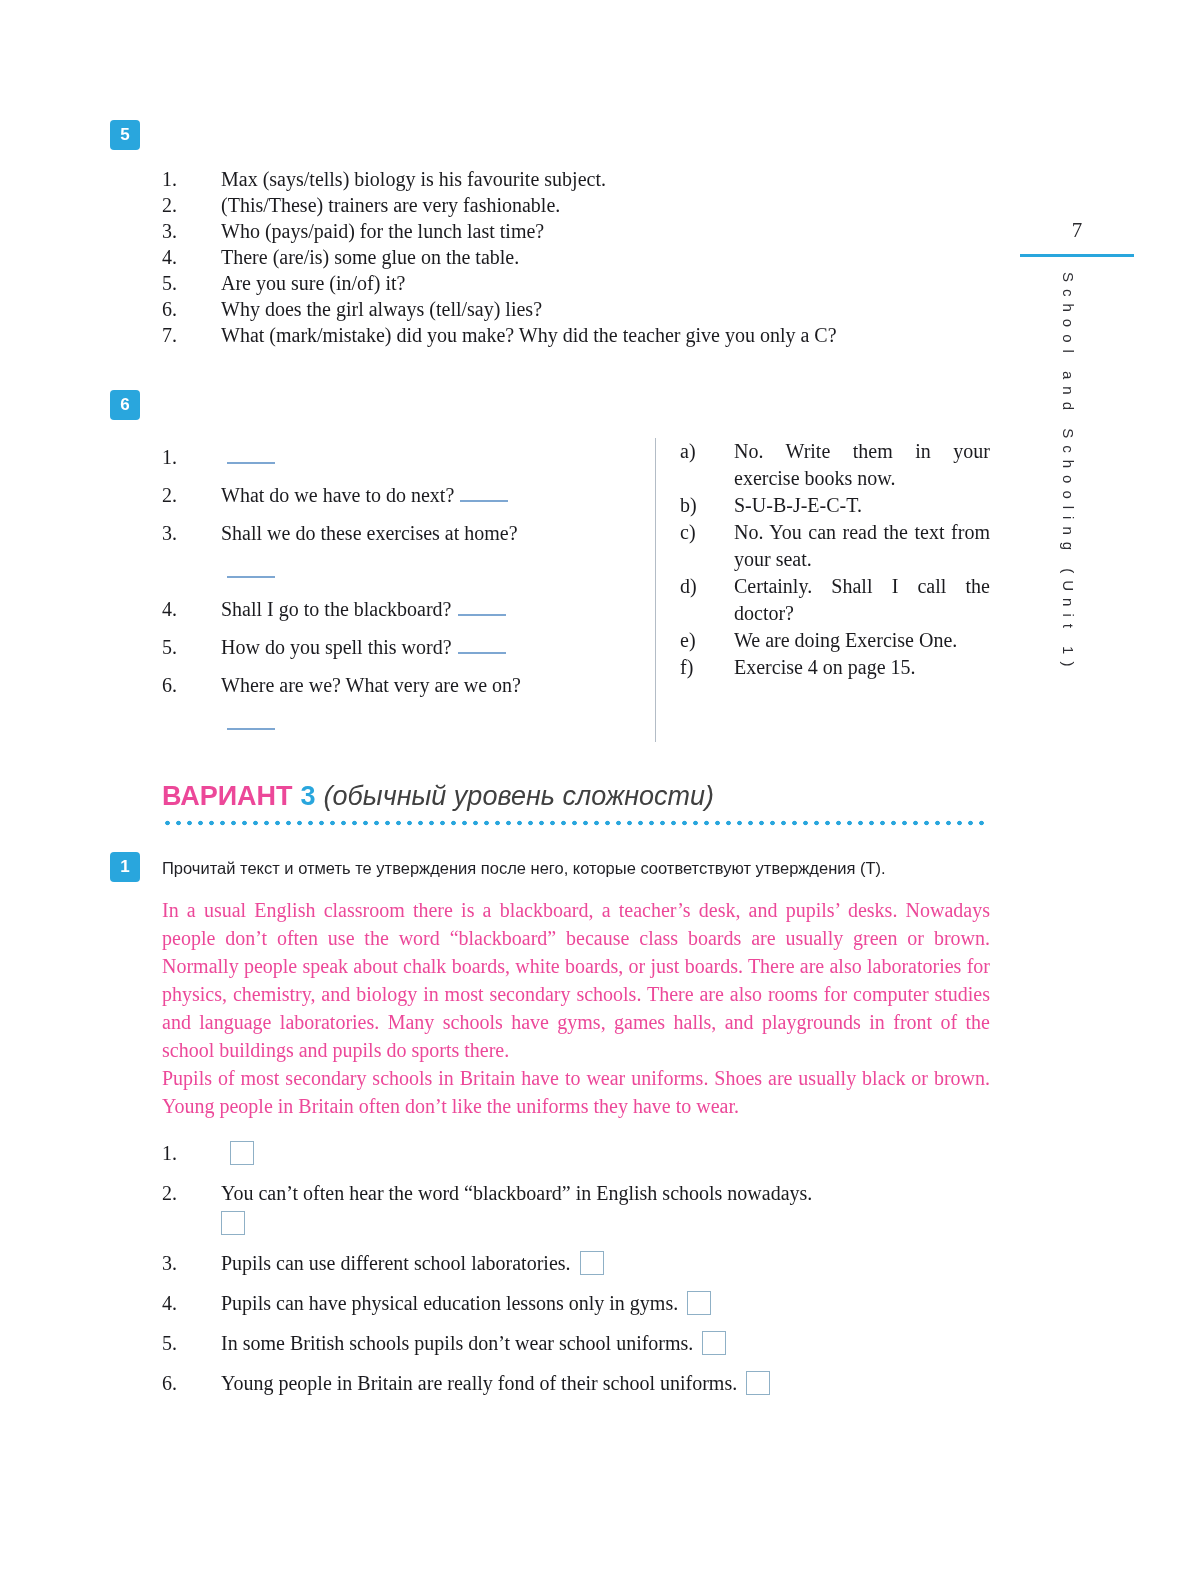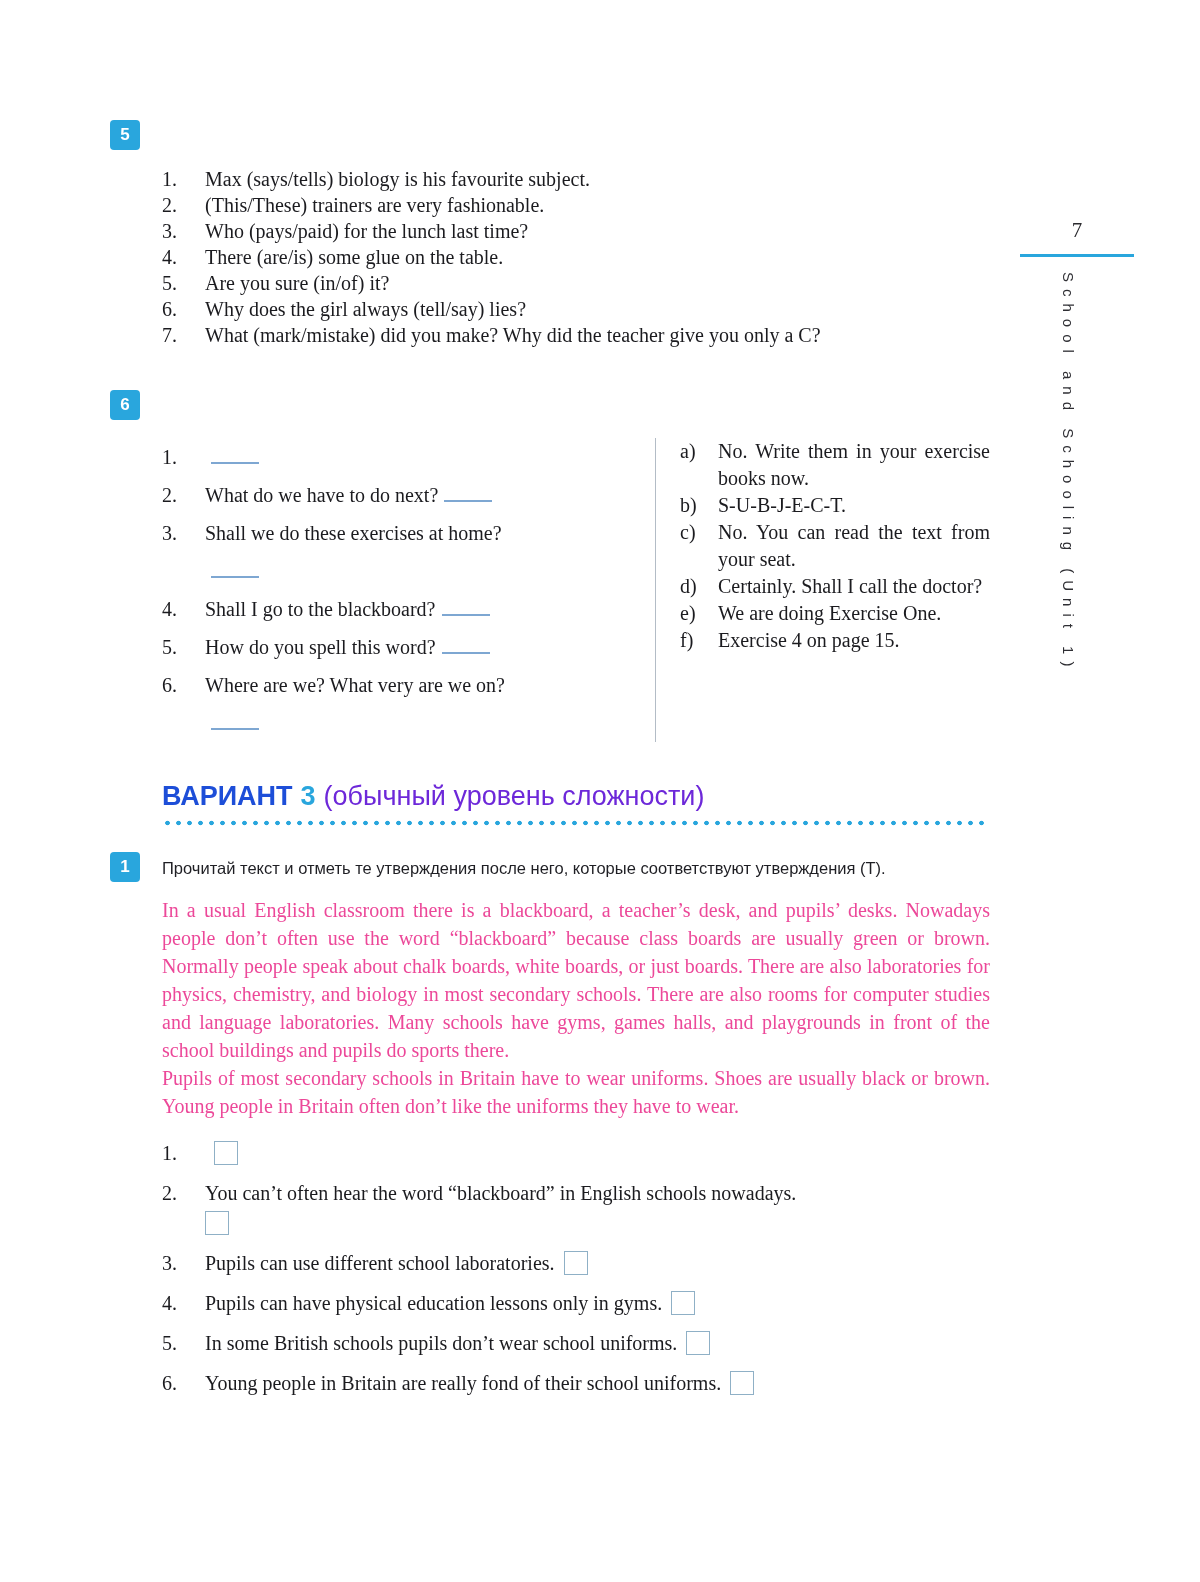--- a/index.html
+++ b/index.html
@@ -41,21 +41,21 @@
     margin-left:22px; padding-top:5px;
     font-family:"Liberation Sans", sans-serif;
     font-size:16.5px; color:#1f1f24; line-height:22px;
   }
 
   .ex-body { margin-left:52px; }
 
   
   .li { display:flex; font-size:20px; }
   .num { flex:0 0 43px; }
-  .txt { flex:1; }
+  .txt { flex:1;margin-left:16px; }
 
   
   #exercise5 .ex-body { margin-top:16px; }
   #exercise5 .li { line-height:26px; }
 
   
   #exercise6 { margin-top:42px; }
   #exercise6 .ex-body { margin-top:18px; display:flex; }
   .ex6-left { width:468px; }
   .ex6-left .li { line-height:38px; }
@@ -71,23 +71,23 @@
     display:inline-block; width:48px; height:14px; margin-left:6px;
     border-bottom:2px solid #7ea7d2; vertical-align:baseline;
   }
 
   
   .variant-heading {
     margin-top:38px; margin-left:52px;
     font-family:"Liberation Sans", sans-serif;
     font-size:27px; line-height:32px;
   }
-  .v-main { color:#1d4ed8; font-weight:bold; }
+  .v-main { color:#ec4899; font-weight:bold; }
   .v-num  { color:#29a6dd; font-weight:bold; margin-left:8px; }
-  .v-sub  { color:#6d28d9; font-weight:normal; margin-left:8px; }
+  .v-sub  { color:#404040; font-weight:normal; margin-left:8px;font-style:italic; }
   .dotted-rule {
     margin-top:8px; margin-left:52px; height:6px; width:828px;
     background-image:radial-gradient(circle, #29a6dd 2px, transparent 2.6px);
     background-size:11px 6px; background-repeat:repeat-x;
   }
 
   
   #exercise1 { margin-top:26px; }
   #exercise1 .ex-body { margin-top:14px; }
   .reading-text p {

